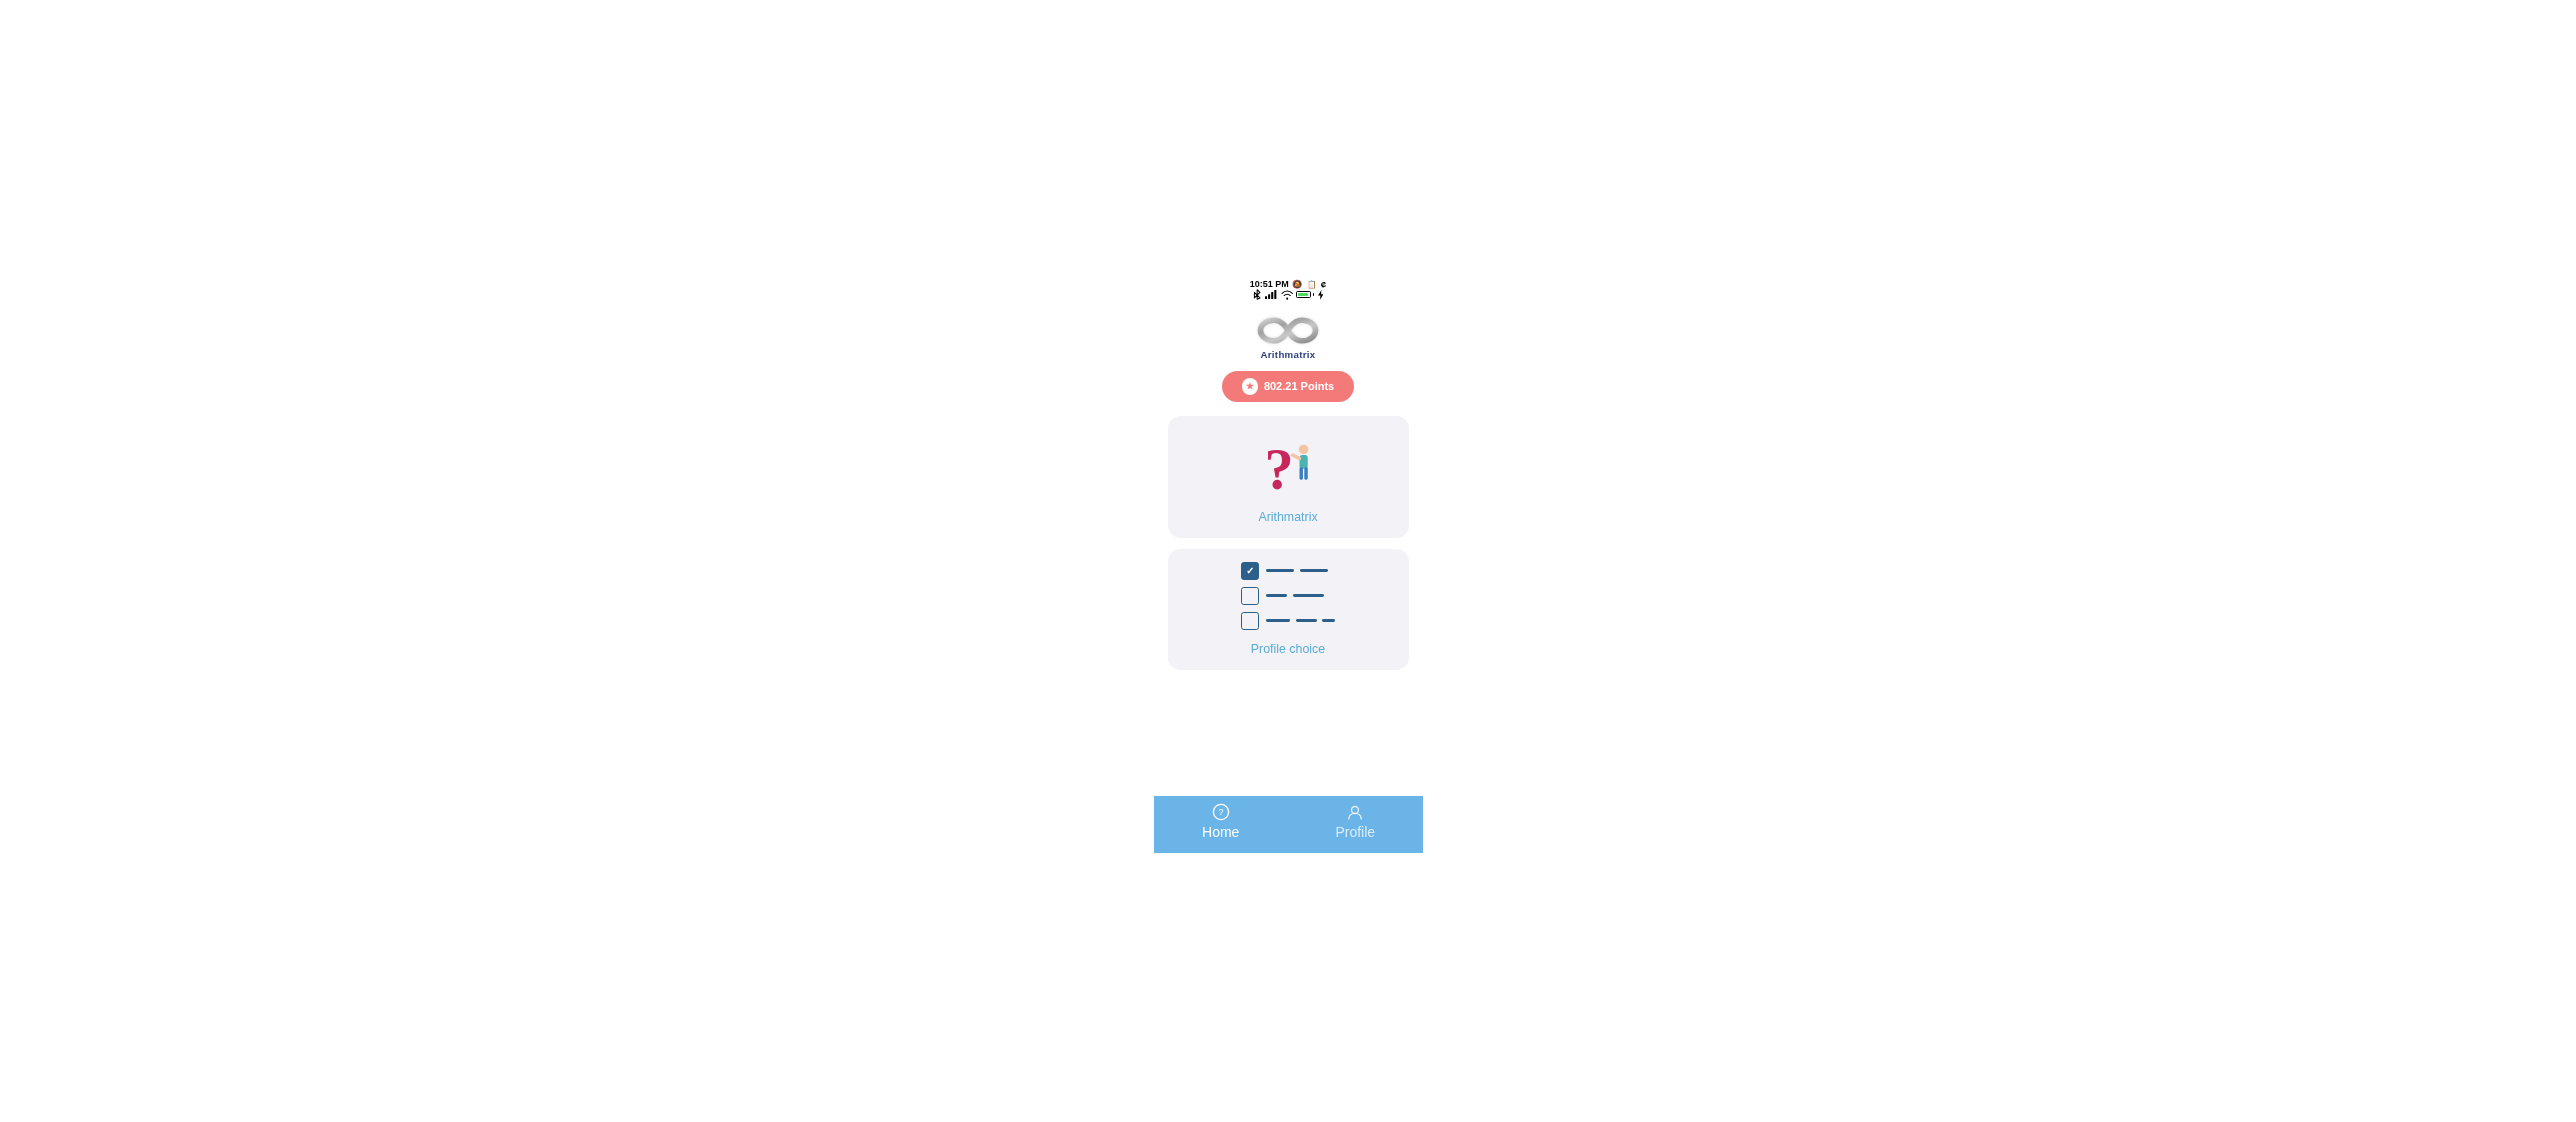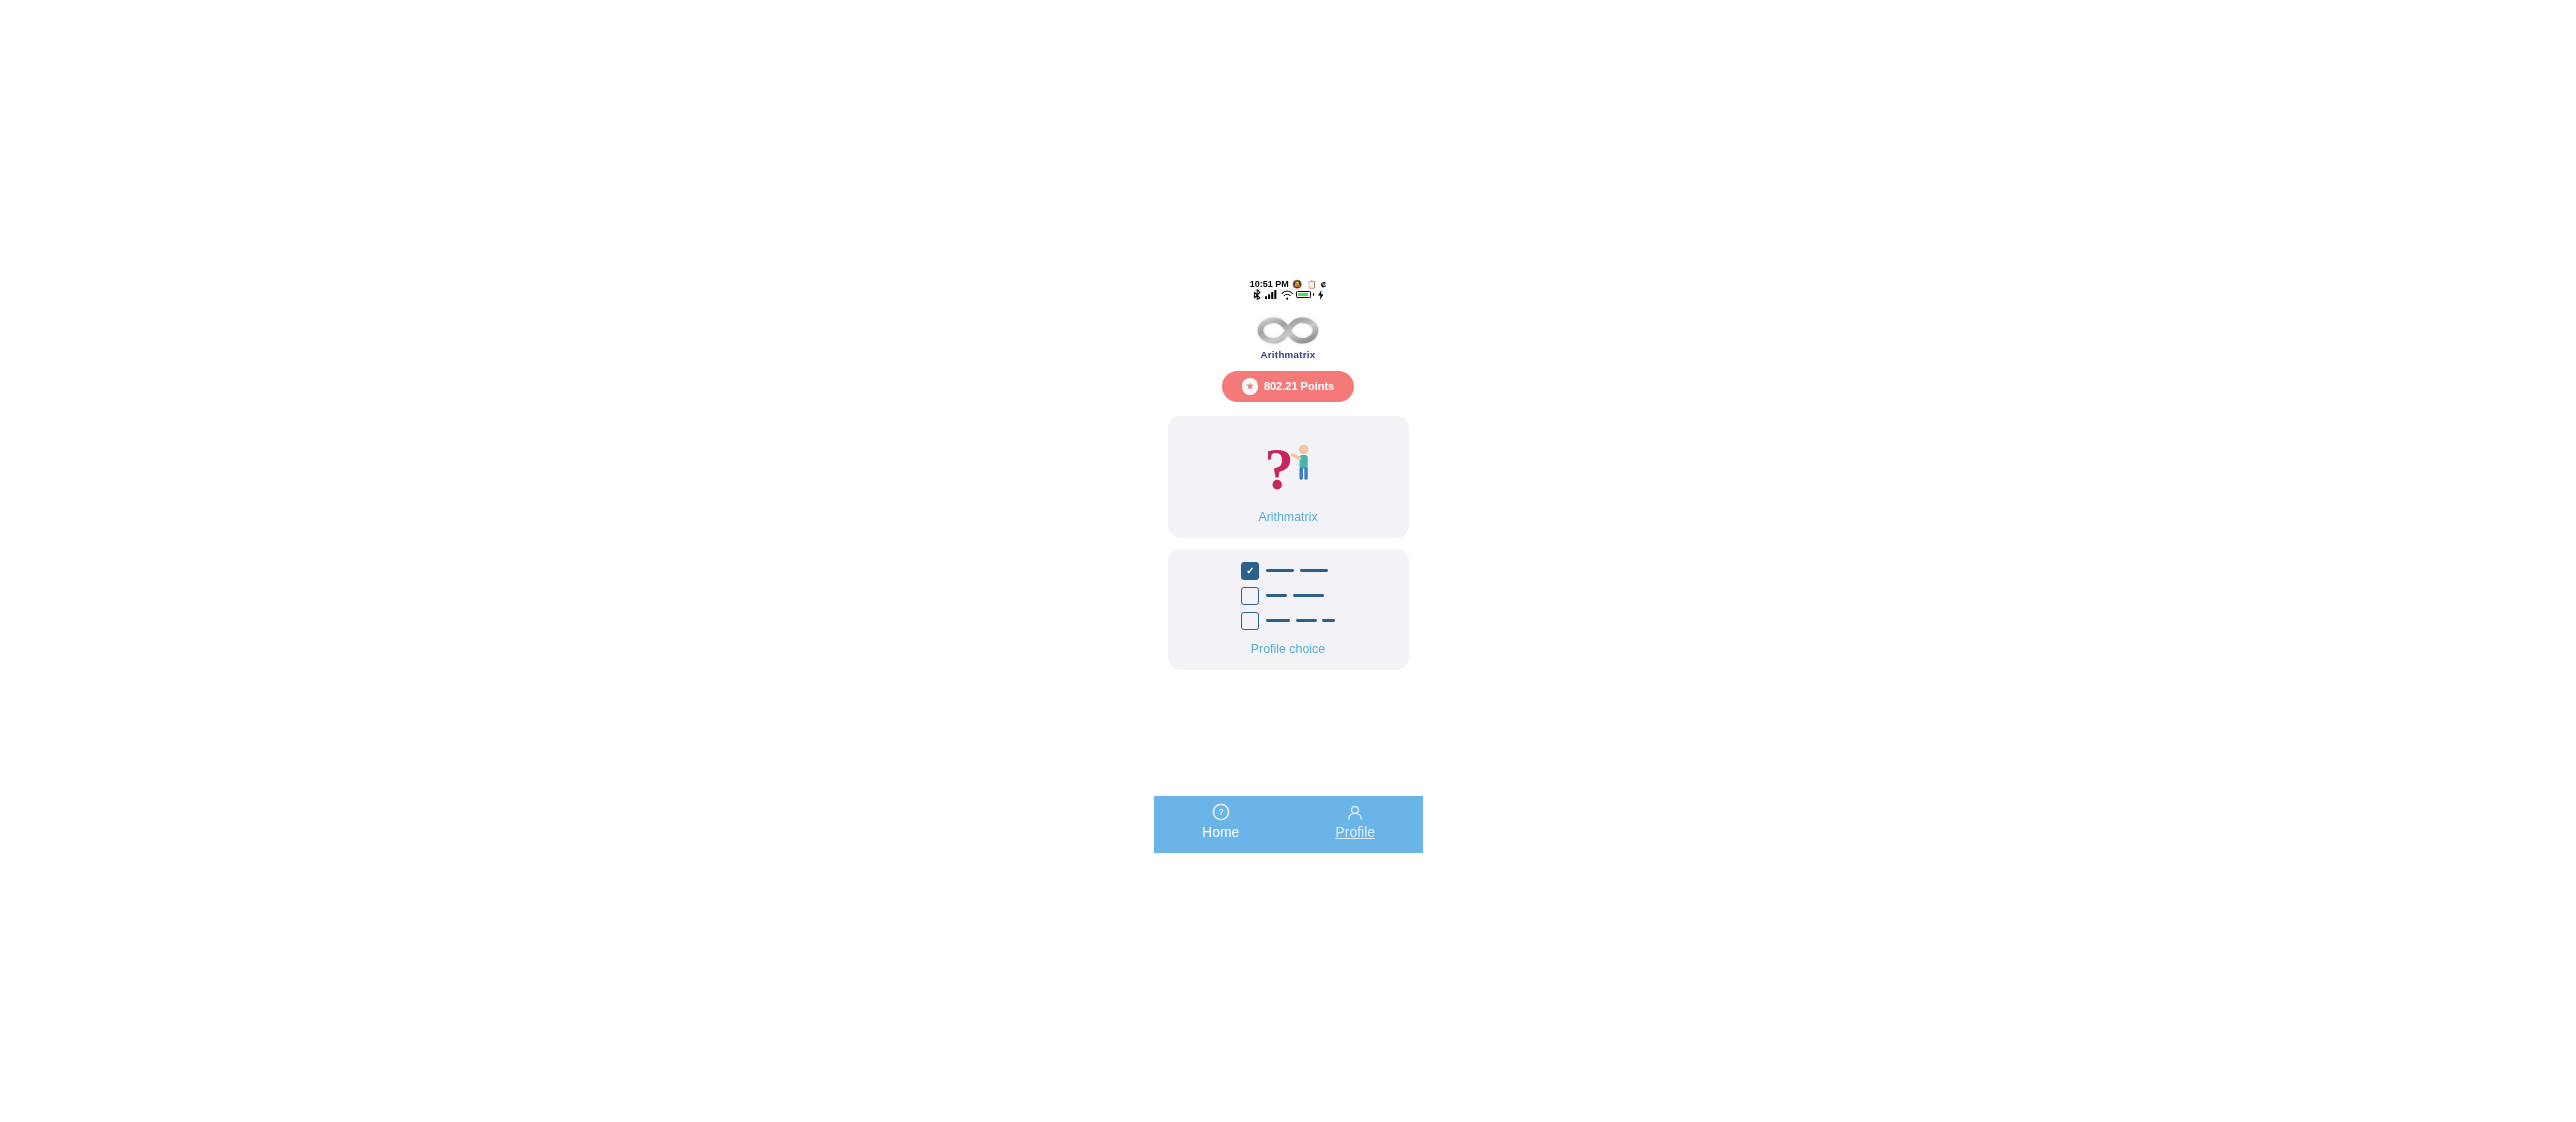--- a/index.html
+++ b/index.html
@@ -237,21 +237,20 @@
     }
 
     .nav-label {
       font-size: 14px;
       color: #fff;
       font-weight: 500;
     }
 
     .nav-label.dim {
       color: rgba(255,255,255,0.75);
-      text-decoration: underline;
     }
 
     
     .infinity-svg {
       filter: drop-shadow(0.7px 0.7px 1.4px rgba(0,0,0,0.15));
     }
   </style>
 </head>
 <body>
 

